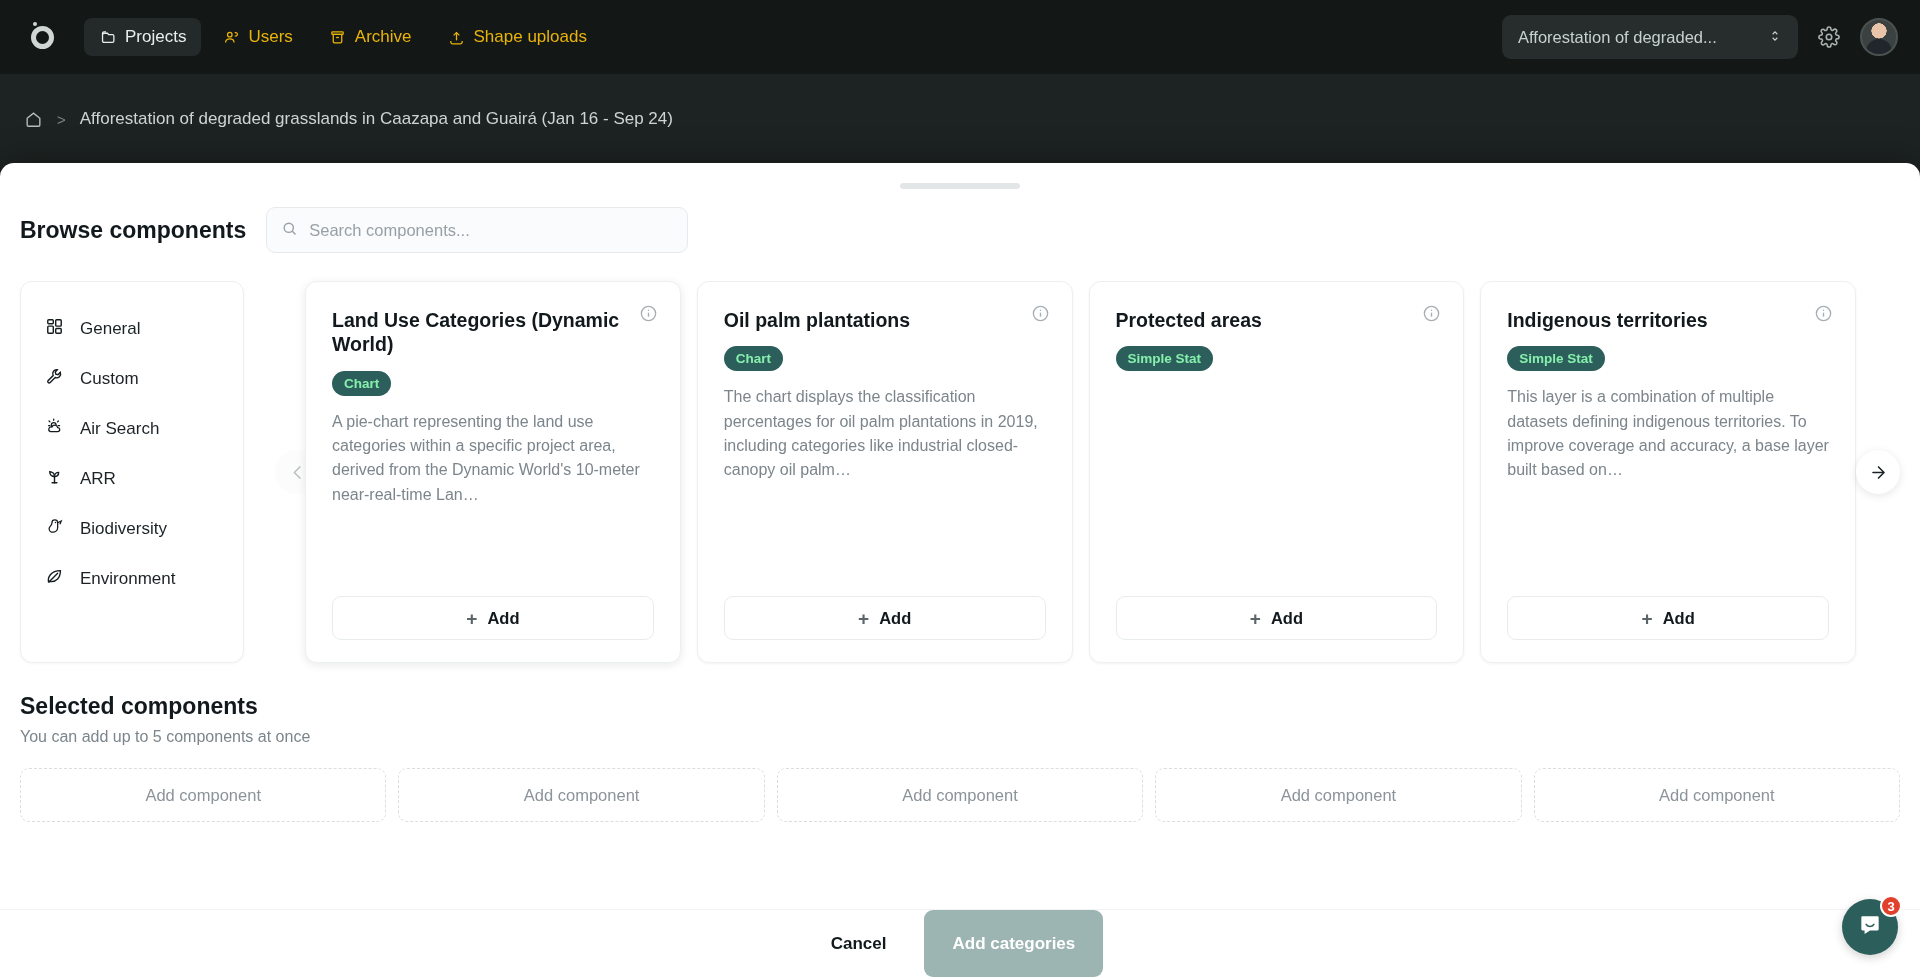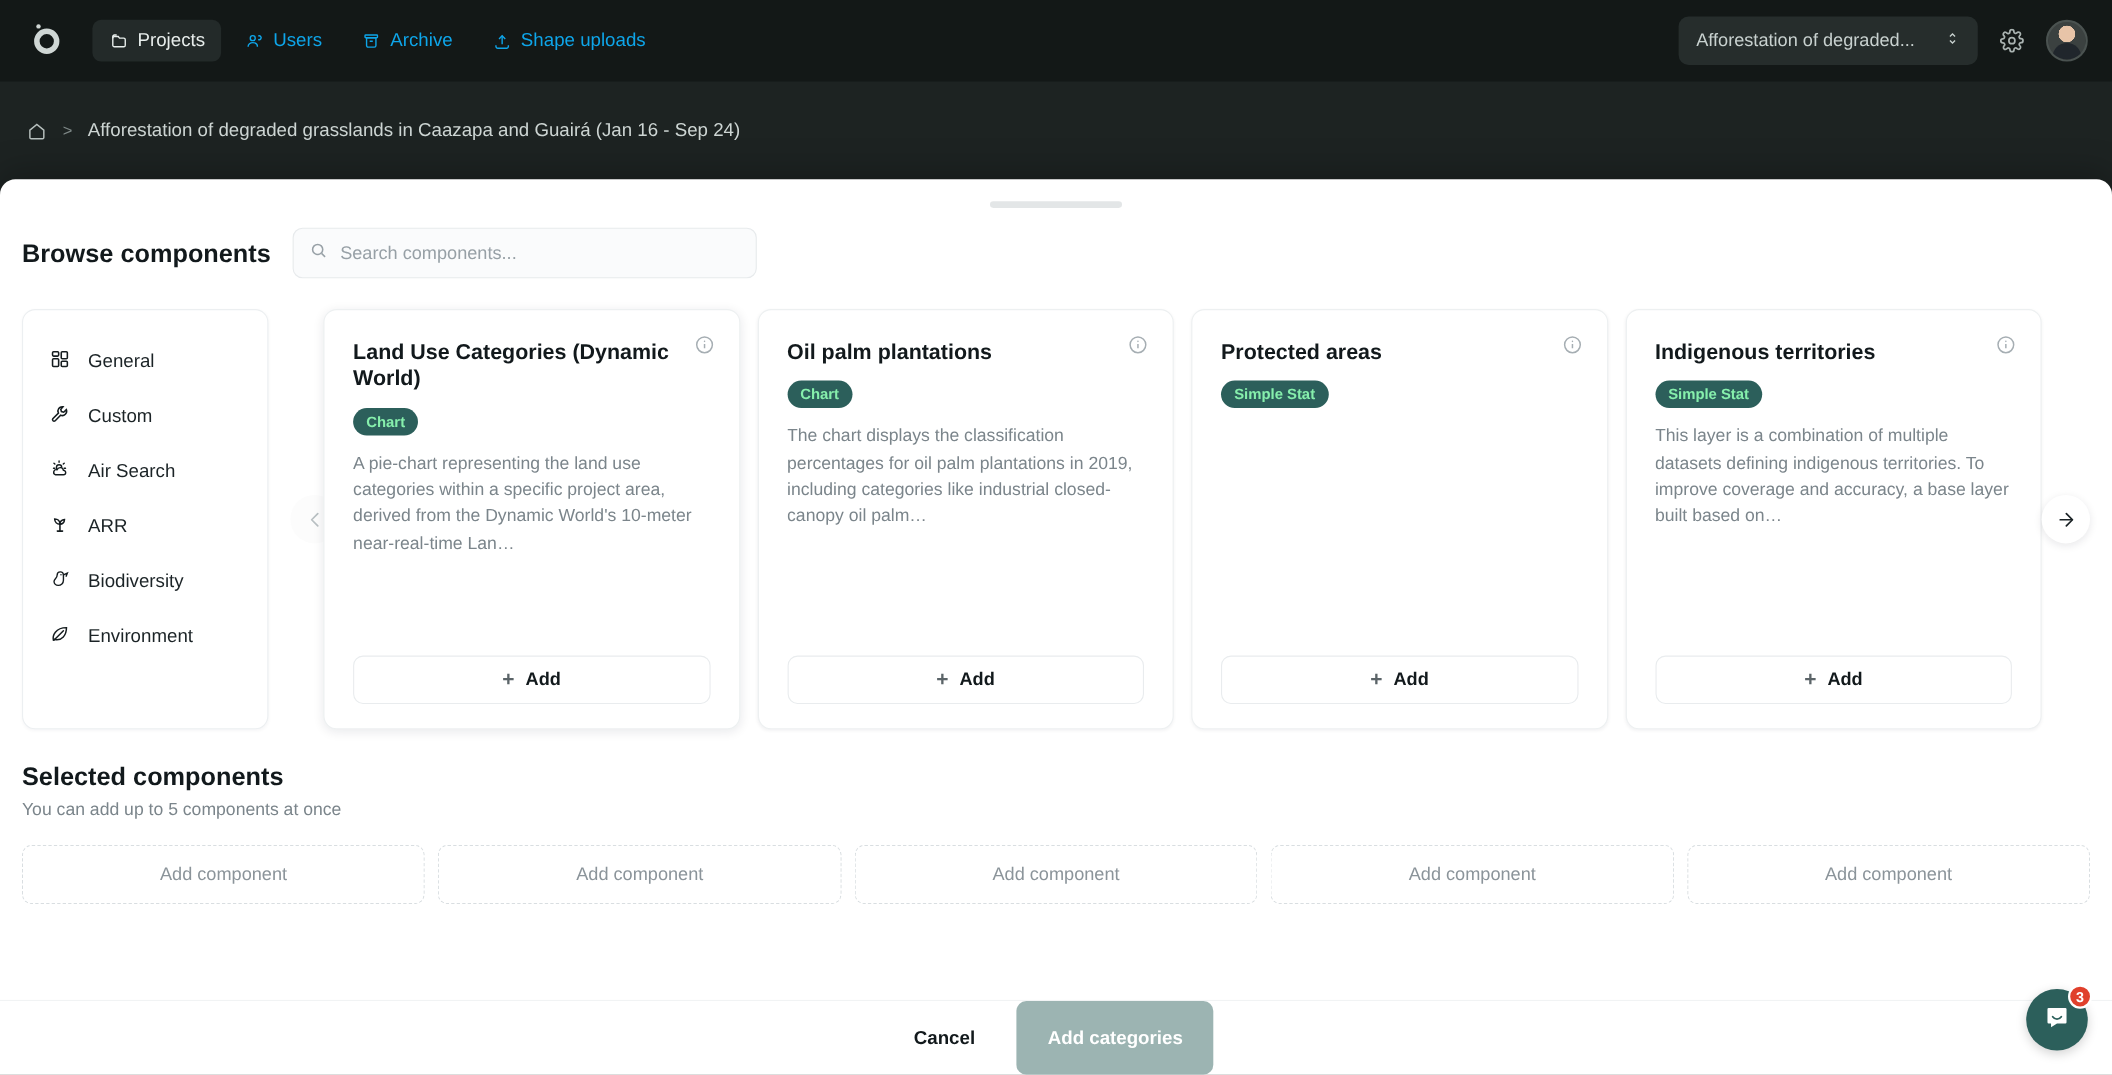--- a/index.html
+++ b/index.html
@@ -35,34 +35,34 @@
   .logo .dot {
     position: absolute; top: -9px; left: -3px;
     width: 4px; height: 4px; border-radius: 50%;
     background: #cfd6d4;
   }
   .nav { display: flex; align-items: center; gap: 6px; }
   .nav-item {
     display: flex; align-items: center; gap: 9px;
     padding: 9px 15px;
     border-radius: 8px;
-    color: #0ea5e9;
+    color: #eab308;
     font-size: 17px;
     cursor: pointer;
     white-space: nowrap;
   }
   .nav-item.active { background: #232a29; color: #e8eeec; }
   .nav-item svg { display: block; }
 
   .topbar-right {
     margin-left: auto;
     display: flex; align-items: center; gap: 20px;
   }
   .project-select {
-    width: 272px; height: 44px;
+    width: 296px; height: 44px;
     background: #262d2c;
     border-radius: 9px;
     display: flex; align-items: center;
     padding: 0 16px;
     color: #c8d1cf;
     font-size: 16.5px;
     cursor: pointer;
   }
   .project-select .ptext {
     flex: 1; overflow: hidden; white-space: nowrap; text-overflow: ellipsis;
@@ -124,21 +124,21 @@
     border: 0; outline: 0; background: transparent;
     font-size: 16.5px; font-family: inherit; color: #263238;
     width: 100%;
   }
   .search-wrap input::placeholder { color: #97a0a6; }
 
   
   .browse-row {
     display: flex;
     padding: 28px 20px 0 20px;
-    gap: 6px;
+    gap: 17px;
     position: relative;
   }
 
   .cat-card {
     width: 224px;
     background: #fff;
     border: 1px solid #eceff1;
     border-radius: 12px;
     padding: 22px 0;
     box-shadow: 0 1px 3px rgba(16,24,40,.04);

